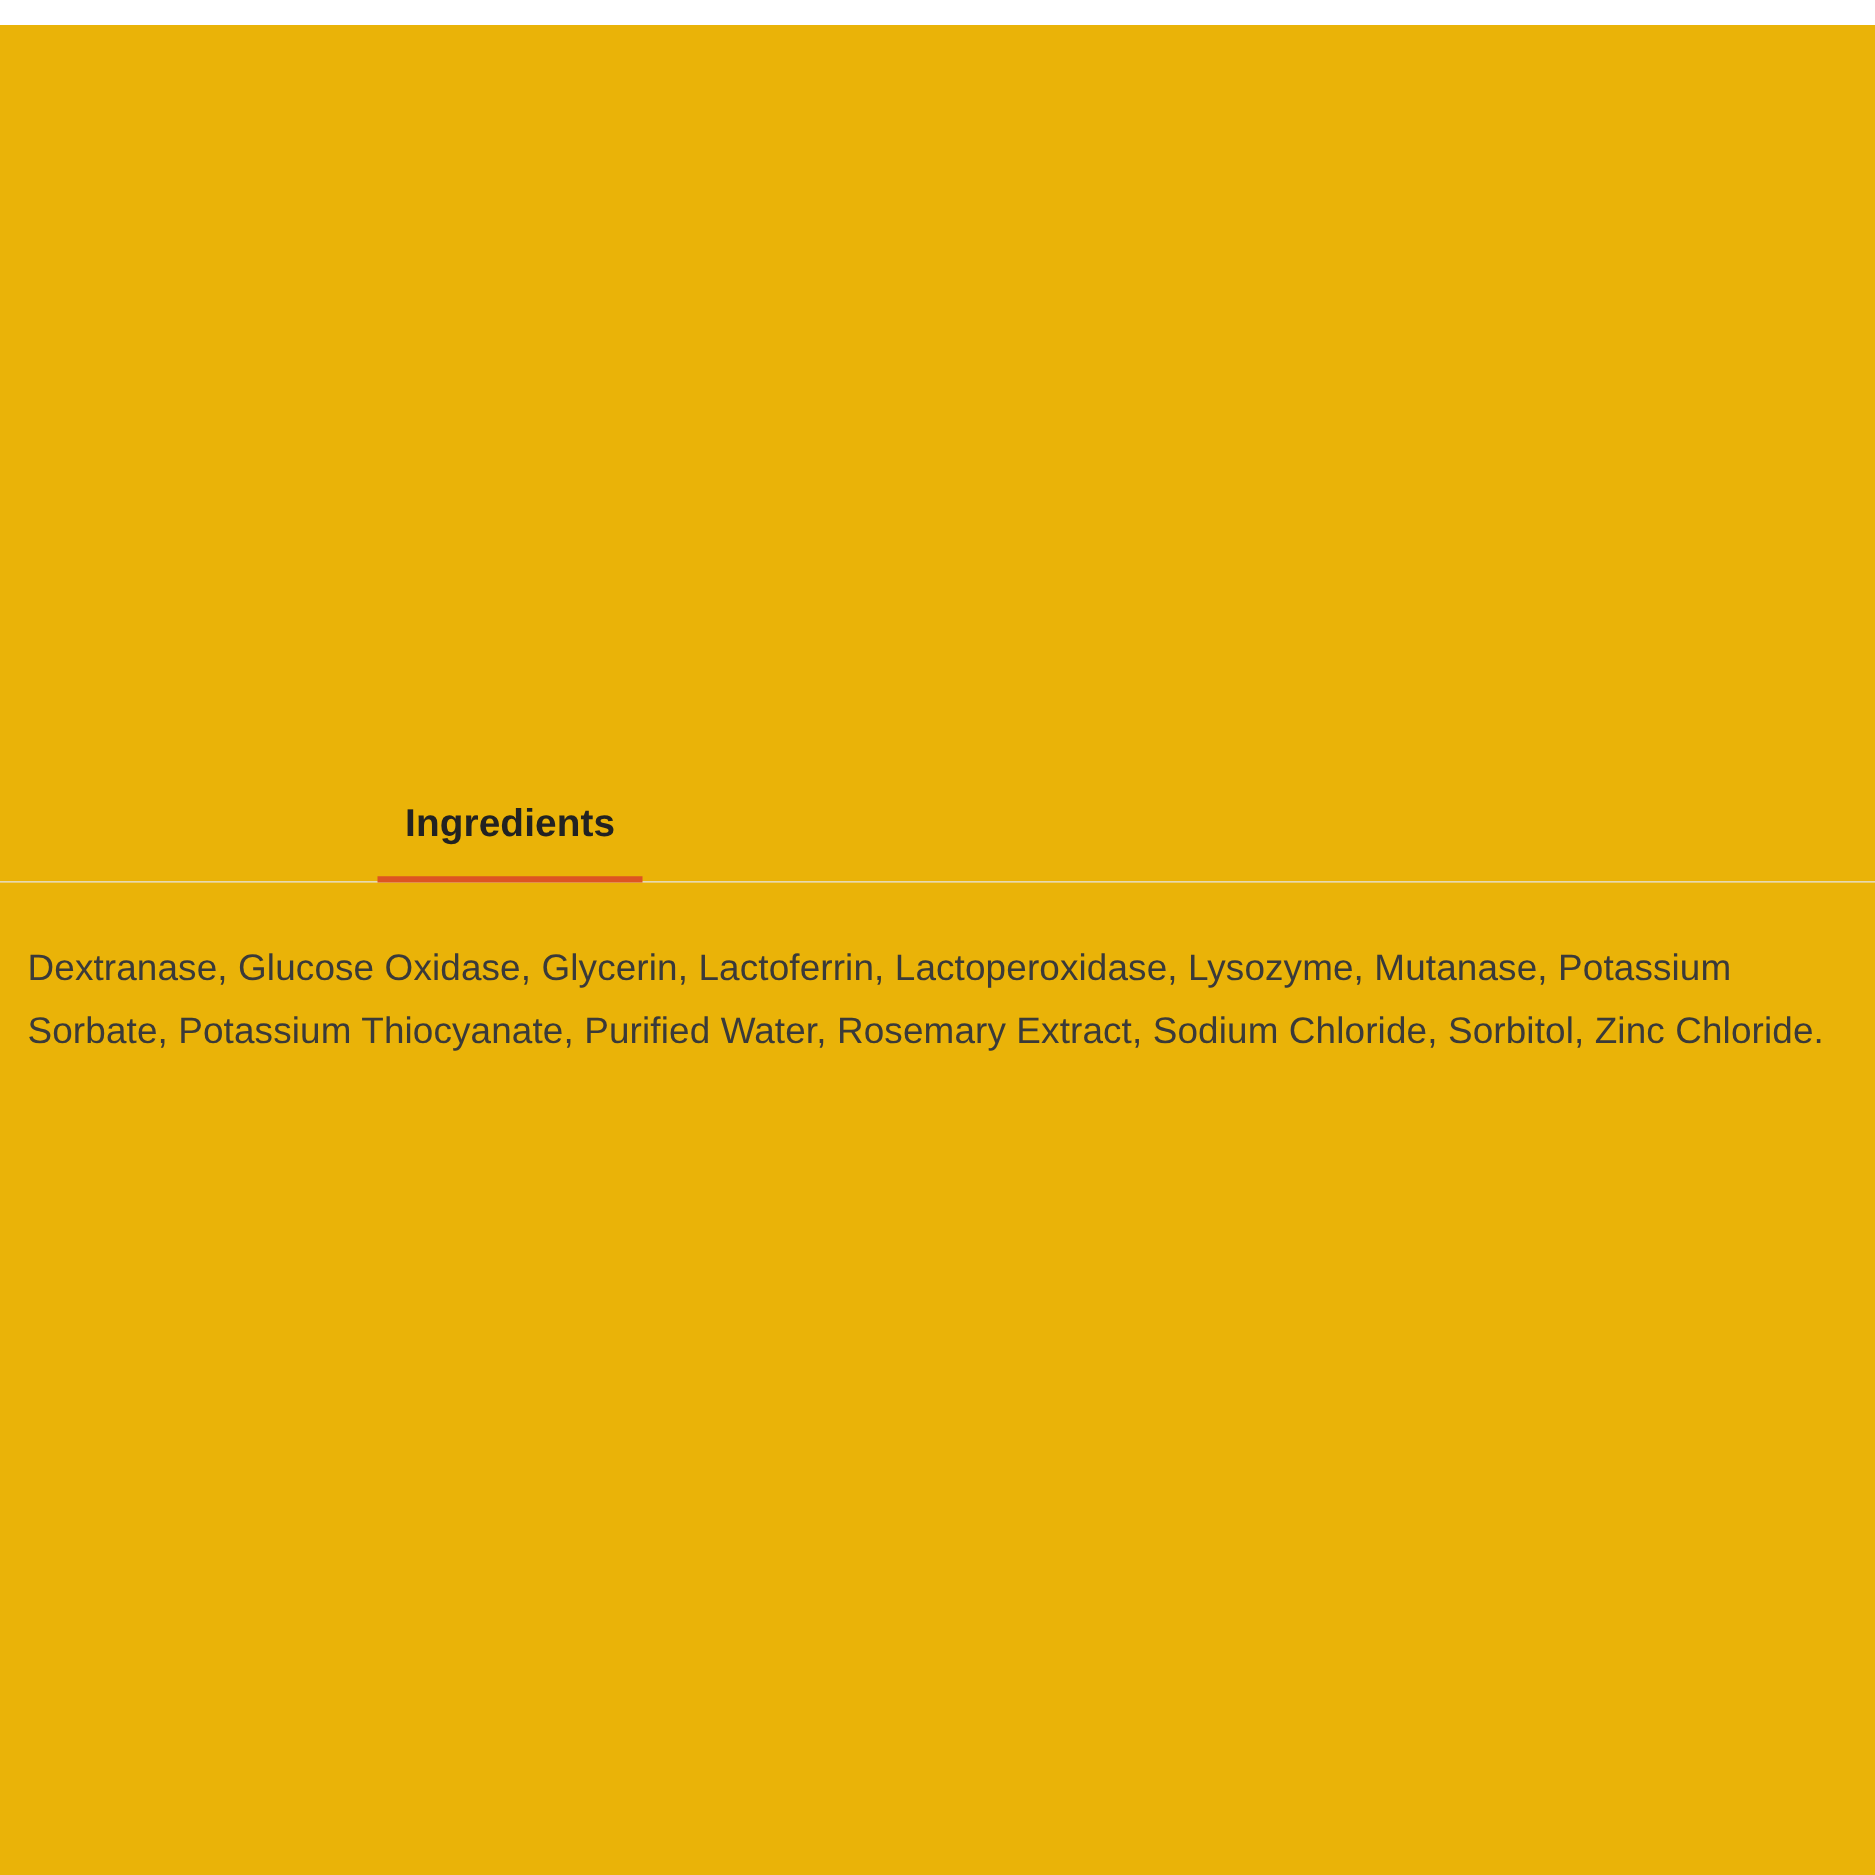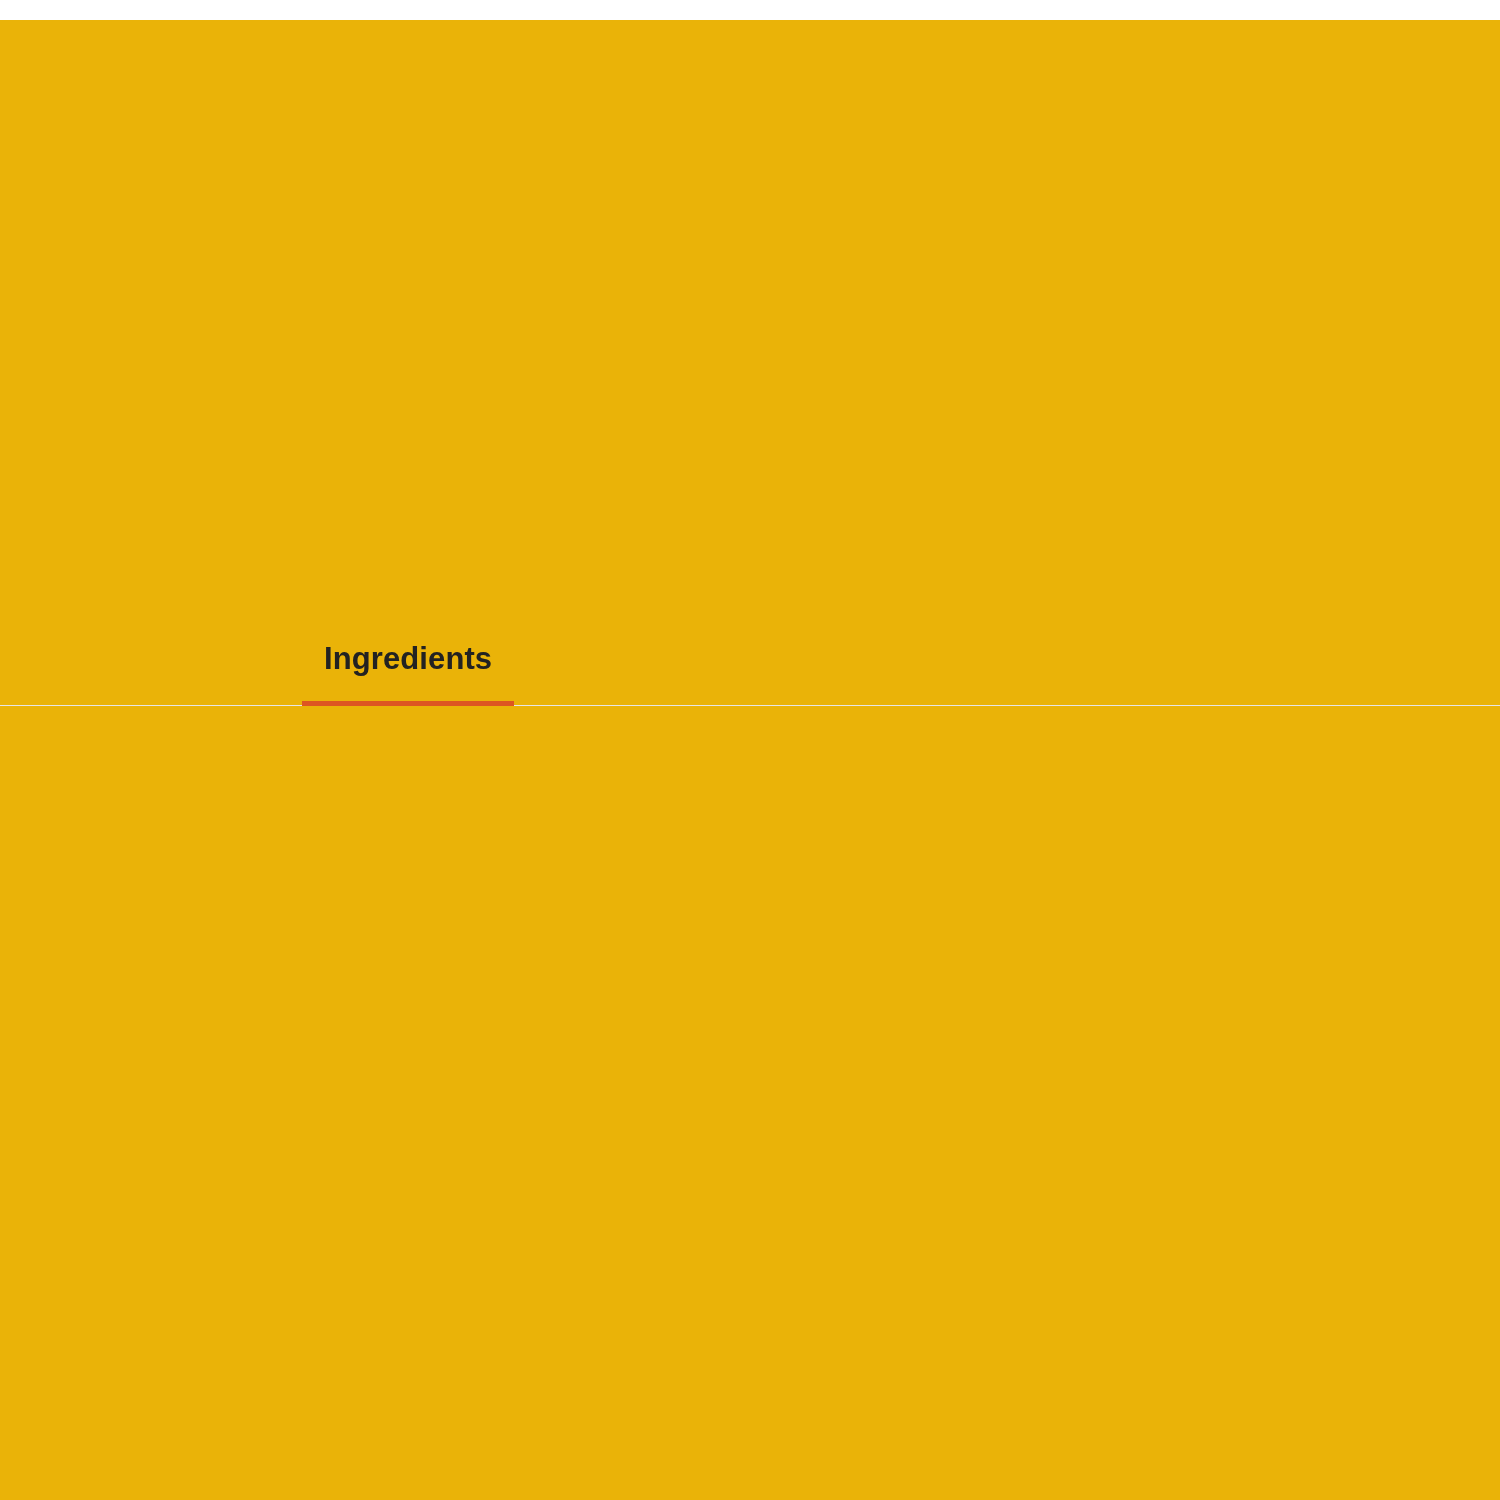--- a/index.html
+++ b/index.html
@@ -74,14 +74,17 @@
 <body>
 
 <div class="page">
 
   <div class="tab-strip">
     <div class="tab">
       <span class="tab-label">Ingredients</span>
     </div>
   </div>
 
+  <div class="content">
+    <p class="ingredients-text">Dextranase, Glucose Oxidase, Glycerin, Lactoferrin, Lactoperoxidase, Lysozyme, Mutanase, Potassium Sorbate, Potassium Thiocyanate, Purified Water, Rosemary Extract, Sodium Chloride, Sorbitol, Zinc Chloride.</p>
+  </div>
 
 </div>
 
 </body></html>

